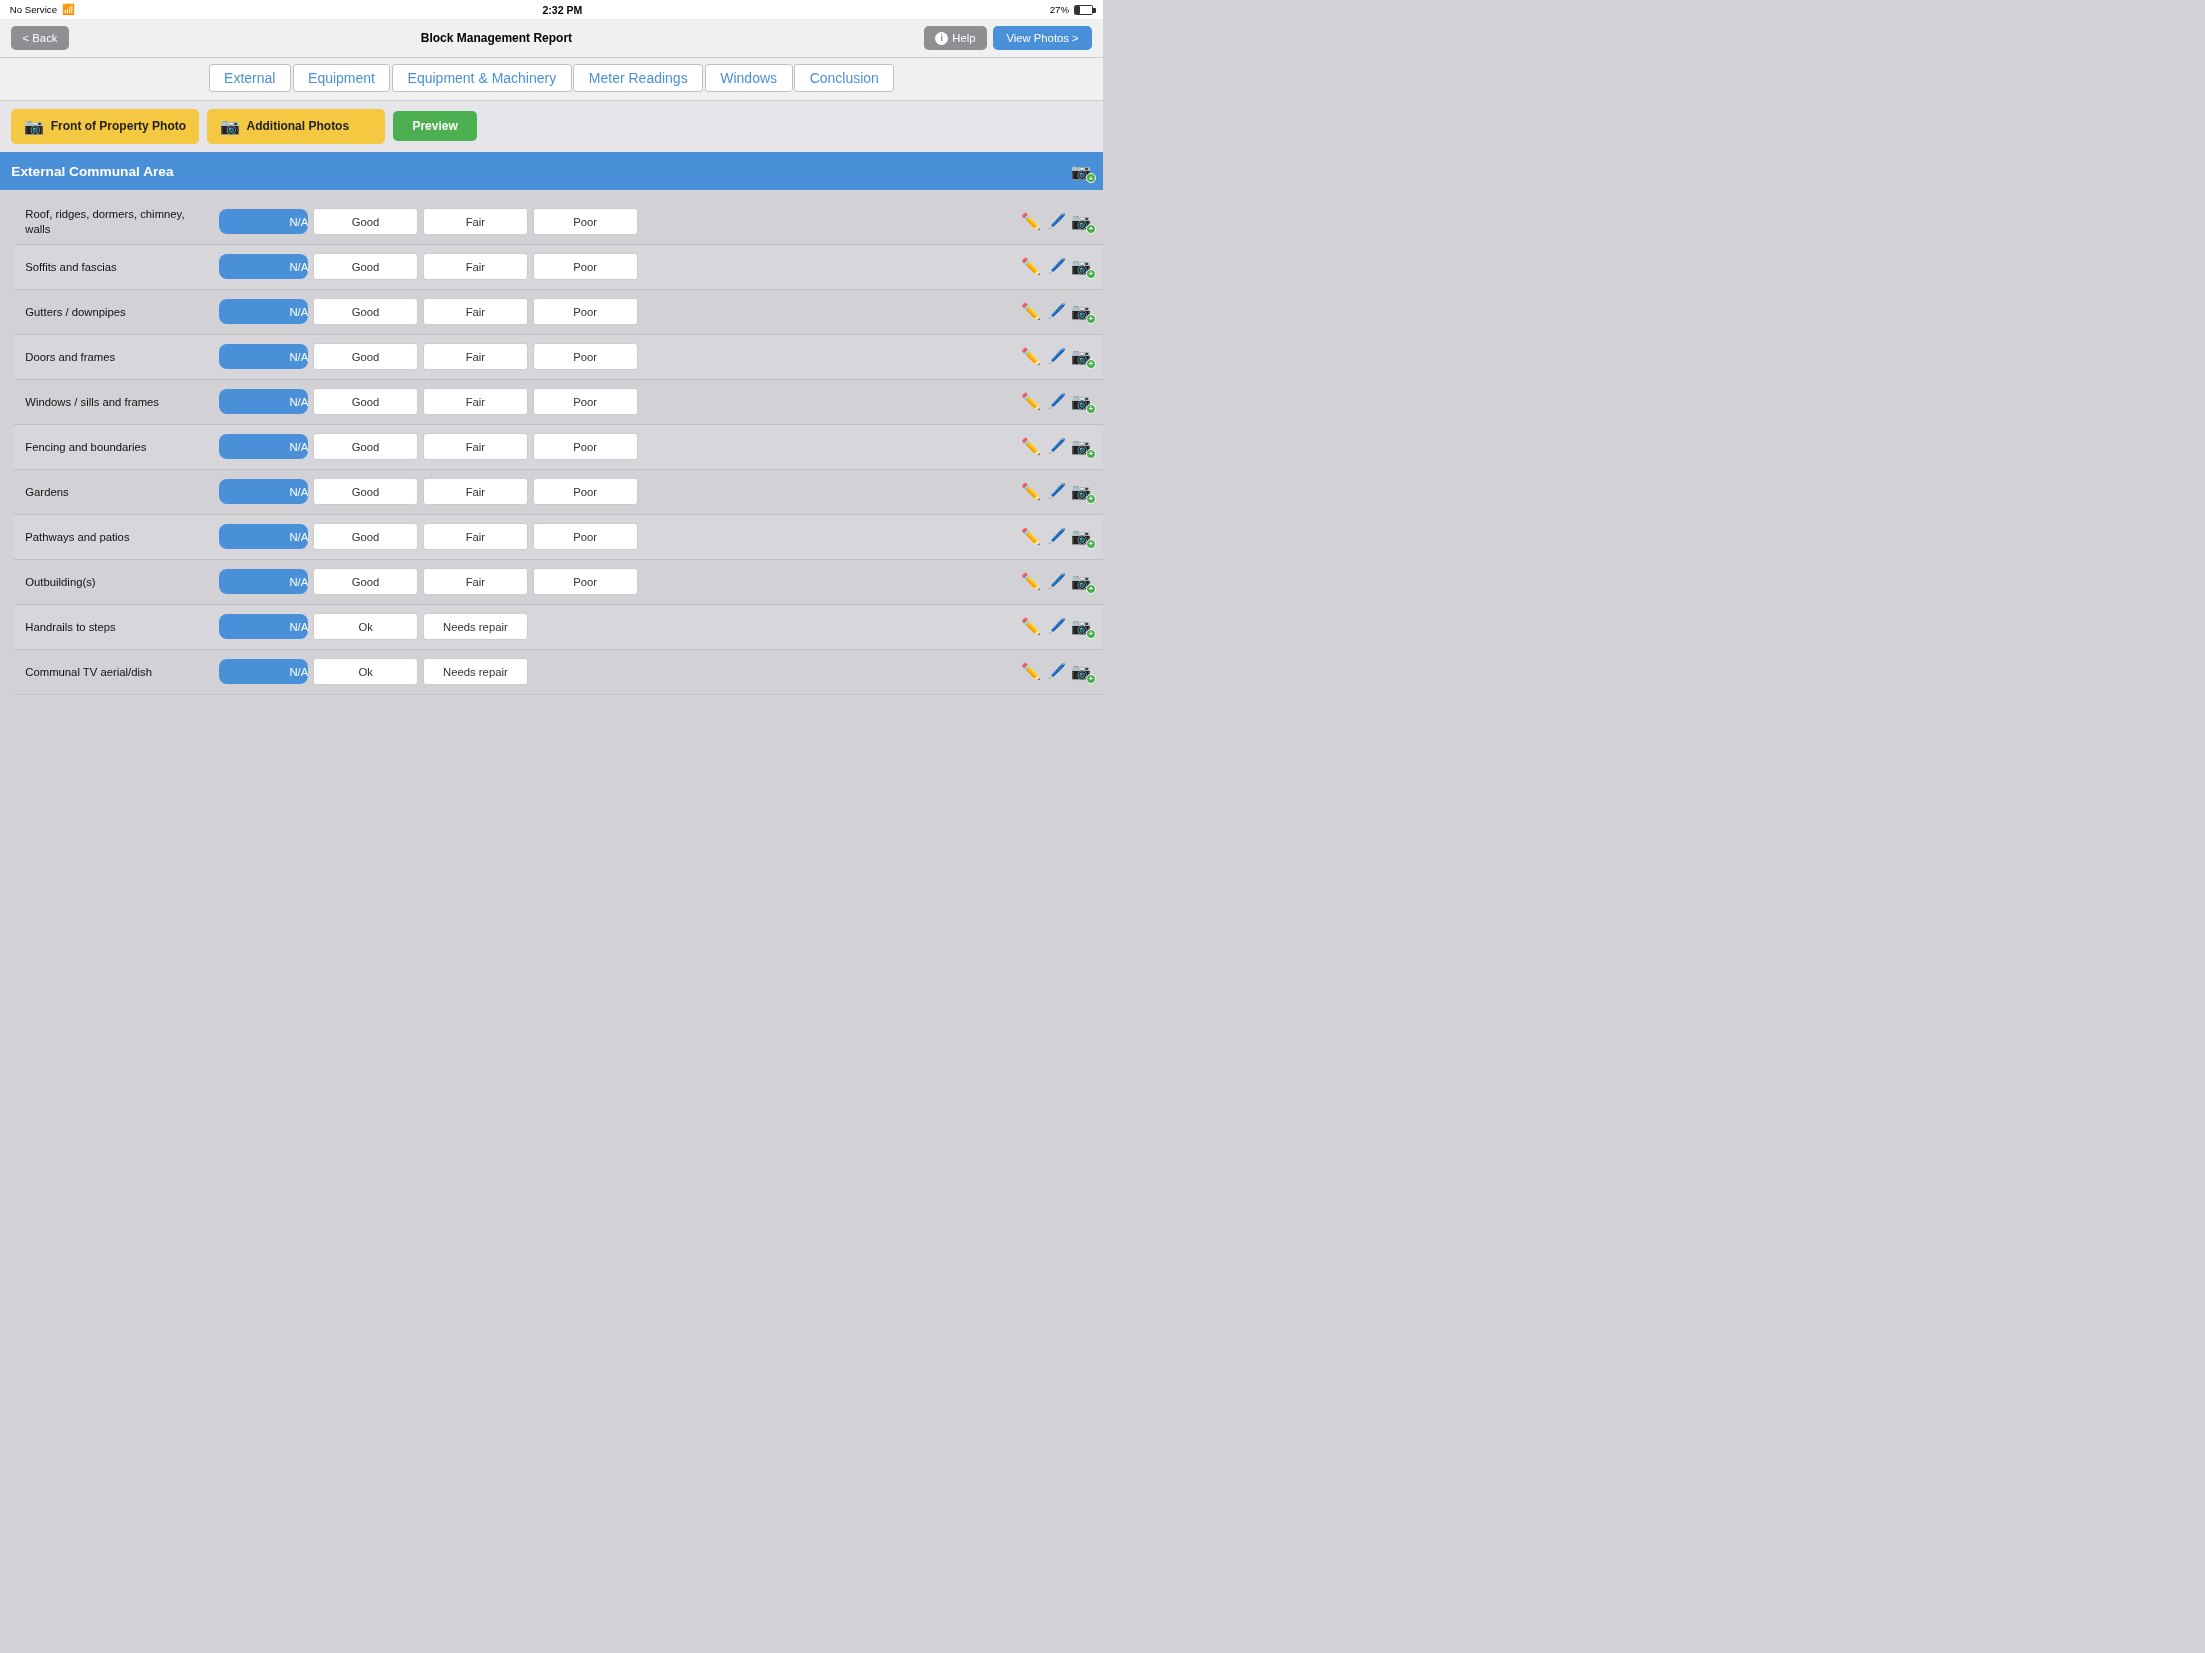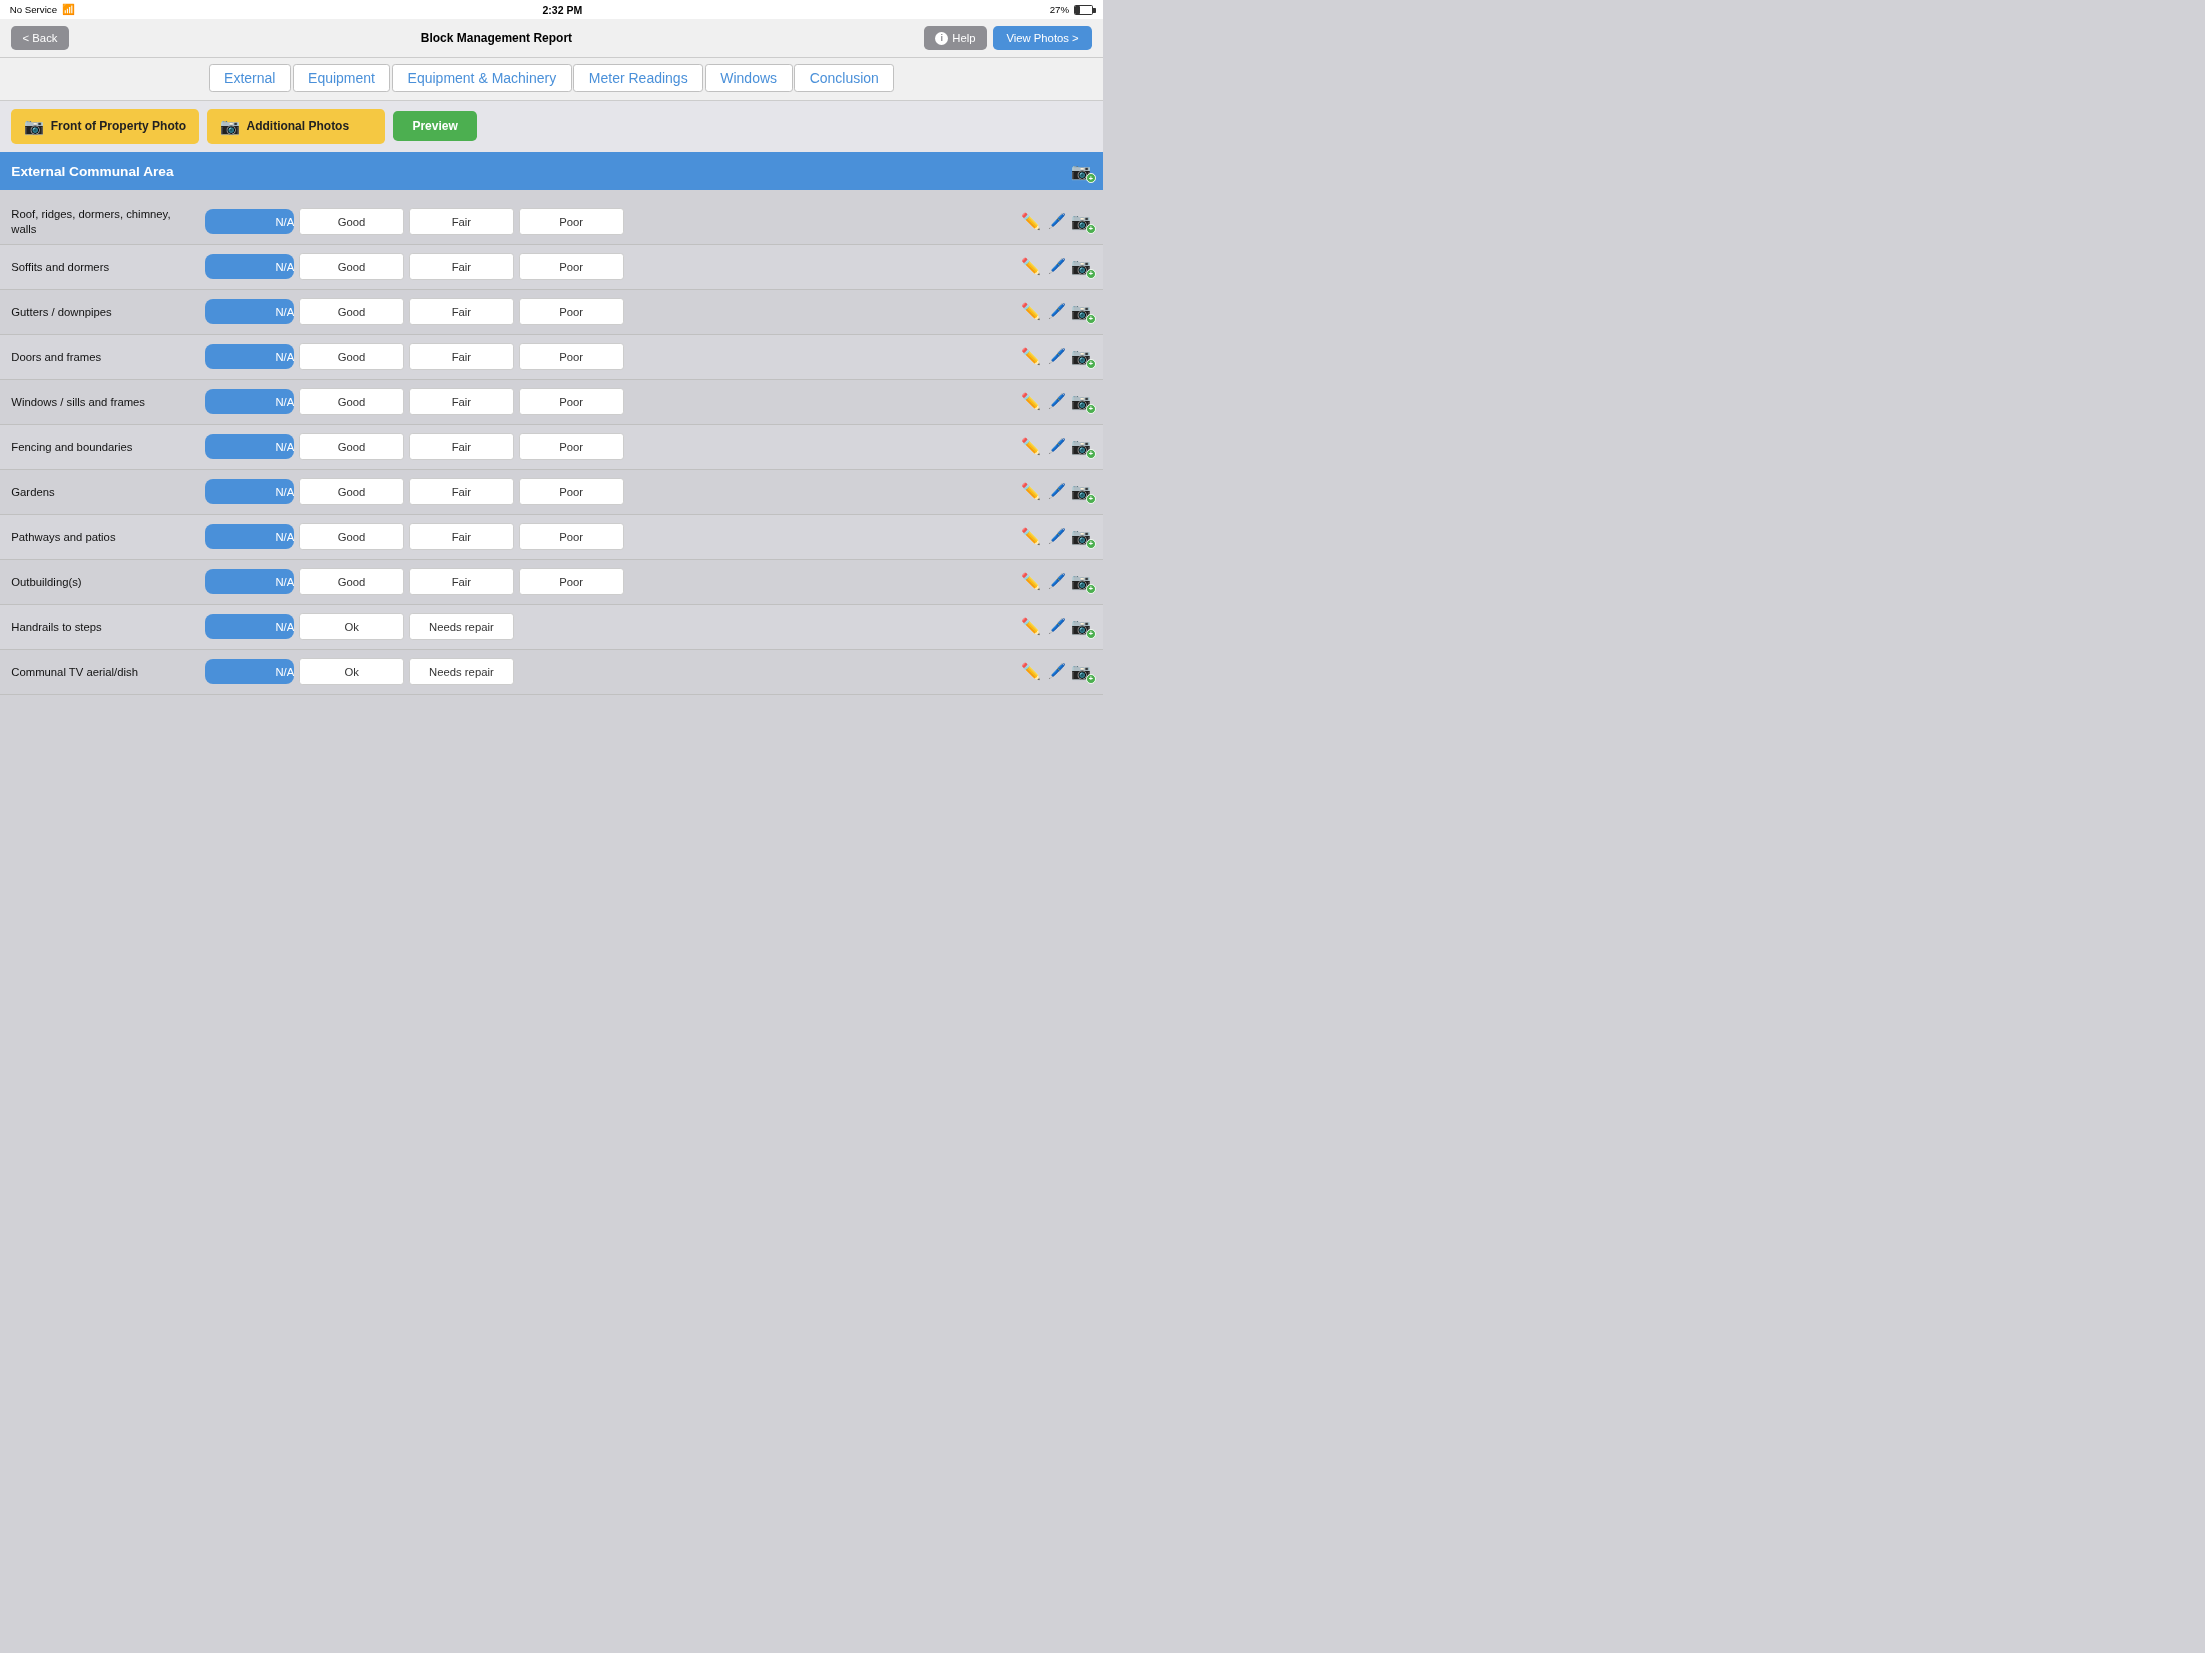--- a/index.html
+++ b/index.html
@@ -177,20 +177,21 @@
       padding: 9.7px 11.3px;
       display: flex;
       align-items: center;
       justify-content: space-between;
     }
 
     
     .table-container {
       padding: 0 0 16px 0;
       background: #d1d1d6;
+      margin-left: 14px;
     }
 
     .row-item {
       display: flex;
       align-items: center;
       padding: 6.5px 11.3px;
       border-bottom: 0.8px solid #c0c0c0;
       background: #d1d1d6;
       min-height: 45px;
     }
@@ -361,21 +362,21 @@
         <button class="btn-option">Fair</button>
         <button class="btn-option">Poor</button>
       </div>
       <div class="row-icons">
         <div class="icon-pencil" style="color: rgb(245, 166, 35);">✏️</div>
         <div class="icon-pen">🖊️</div>
         <div class="cam-with-plus">📷<span class="plus-badge">+</span></div>
       </div>
     </div>
     <div class="row-item">
-      <div class="row-label">Soffits and dormers</div>
+      <div class="row-label">Soffits and fascias</div>
       <div class="row-buttons">
         <button class="btn-na">N/A</button>
         <button class="btn-option">Good</button>
         <button class="btn-option">Fair</button>
         <button class="btn-option">Poor</button>
       </div>
       <div class="row-icons">
         <div class="icon-pencil" style="color: rgb(245, 166, 35);">✏️</div>
         <div class="icon-pen">🖊️</div>
         <div class="cam-with-plus">📷<span class="plus-badge">+</span></div>

